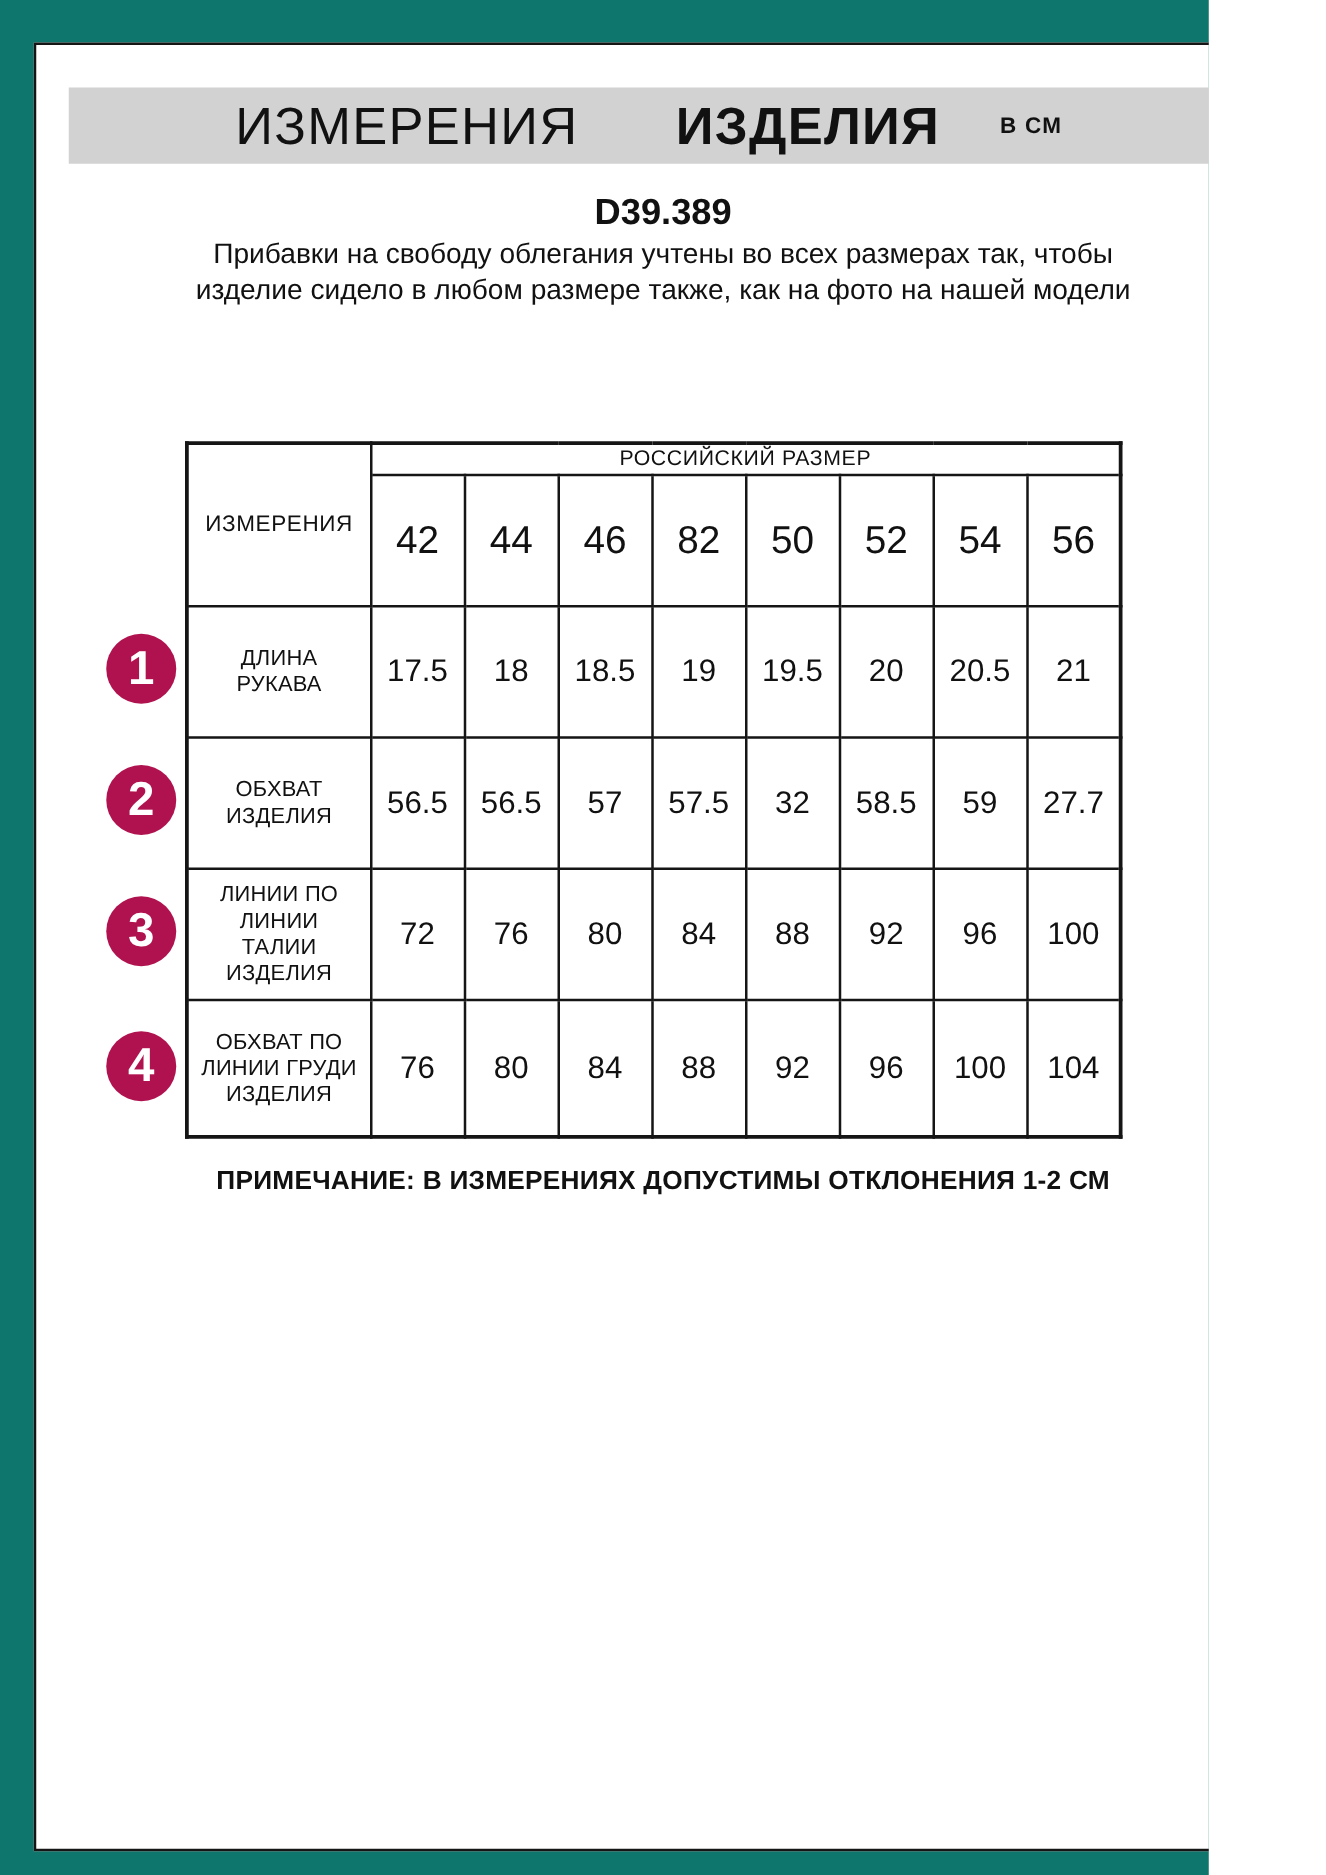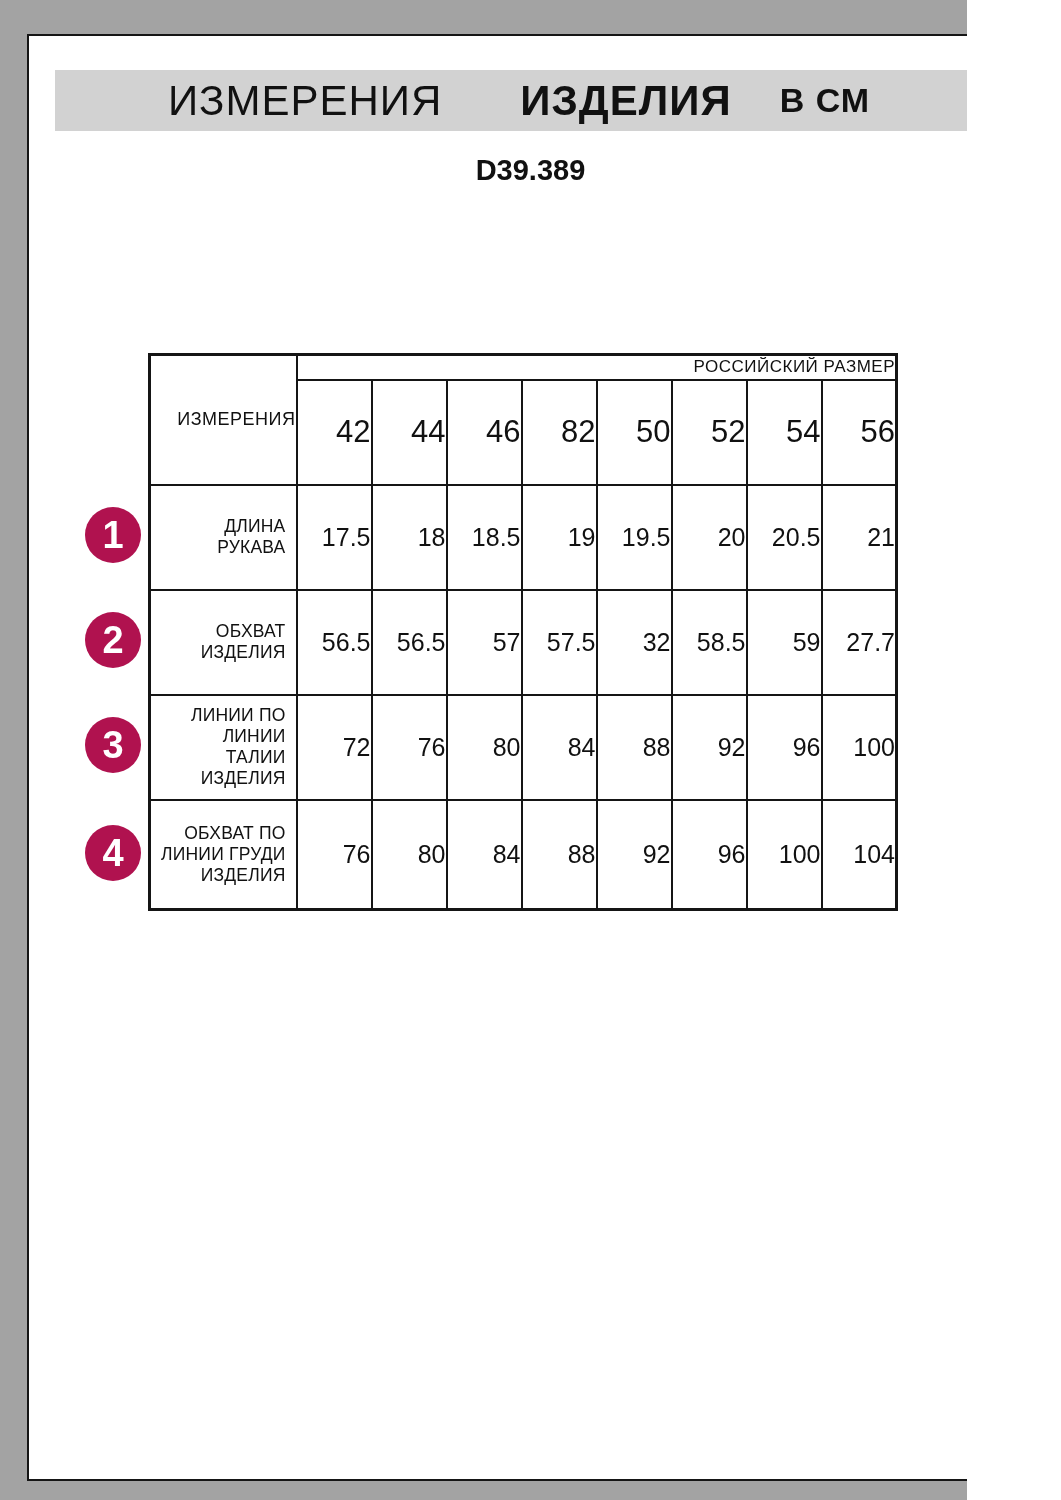--- a/index.html
+++ b/index.html
@@ -8,52 +8,52 @@
     --line:#151515;
   }
   *{margin:0;padding:0;box-sizing:border-box;}
   body{
     width:1061px;height:1500px;
     background:#ffffff;
     font-family:"Liberation Sans", sans-serif;
     color:#111;
     position:relative;
   }
-  .sheet{position:relative;width:967px;height:1500px;background:#a3a3a3;overflow:hidden;}
+  .sheet{position:relative;width:967px;height:1500px;background:#0f766e;overflow:hidden;}
   .frame{
     position:absolute;left:27px;top:34px;width:984px;height:1447px;
     border:2px solid var(--line);
     background:#fff;
   }
   .title-bar{
     position:absolute;left:55px;top:70px;width:928px;height:61px;
     background:var(--title-bar-bg);
     display:flex;align-items:center;justify-content:center;
     white-space:nowrap;
   }
   .title-word1{font-size:42px;font-weight:400;letter-spacing:1px;}
   .title-word2{font-size:42px;font-weight:800;margin-left:78px;letter-spacing:1px;}
-  .title-unit{font-size:34px;font-weight:600;margin-left:48px;letter-spacing:1px;}
+  .title-unit{font-size:18px;font-weight:600;margin-left:48px;letter-spacing:1px;}
   .model-code{
     position:absolute;left:0;top:154px;width:1061px;
     text-align:center;font-size:29px;font-weight:700;
   }
   .description{
     position:absolute;left:133px;top:189px;width:795px;
     text-align:center;font-size:22.5px;line-height:28.5px;font-weight:400;
   }
   .size-table{
     position:absolute;left:148px;top:353px;
     border-collapse:collapse;table-layout:fixed;
     background:#fff;
     border:3px solid var(--line);
   }
   .size-table td,.size-table th{
     border:2px solid var(--line);
-    text-align:right;vertical-align:middle;
+    text-align:center;vertical-align:middle;
     font-weight:400;
   }
   .col-label{width:147px;}
   .col-size{width:75px;}
   .th-group{height:25px;font-size:17px;letter-spacing:0.5px;font-weight:400;}
   .th-measure{font-size:18px;letter-spacing:0.5px;font-weight:400;vertical-align:middle;}
   .th-size{height:105px;font-size:31px;font-weight:800;}
   .row-label{
     font-size:17.5px;line-height:21px;letter-spacing:0.2px;
     padding:0 10px;
@@ -84,20 +84,21 @@
   <div class="frame"></div>
 
   <div class="title-bar">
     <span class="title-word1">ИЗМЕРЕНИЯ</span>
     <span class="title-word2">ИЗДЕЛИЯ</span>
     <span class="title-unit">В СМ</span>
   </div>
 
   <div class="model-code">D39.389</div>
 
+  <div class="description">Прибавки на свободу облегания учтены во всех размерах так, чтобы изделие сидело в любом размере также, как на фото на нашей модели</div>
 
   <table class="size-table">
     <colgroup>
       <col class="col-label">
       <col class="col-size">
         <col class="col-size">
         <col class="col-size">
         <col class="col-size">
       <col class="col-size">
         <col class="col-size">
@@ -166,13 +167,14 @@
         <td class="cell-value">104</td>
       </tr>
     </tbody>
   </table>
 
   <div class="marker marker-1">1</div>
   <div class="marker marker-2">2</div>
   <div class="marker marker-3">3</div>
   <div class="marker marker-4">4</div>
 
+  <div class="note">ПРИМЕЧАНИЕ: В ИЗМЕРЕНИЯХ ДОПУСТИМЫ ОТКЛОНЕНИЯ 1-2 СМ</div>
 </div>
 
 </body></html>

